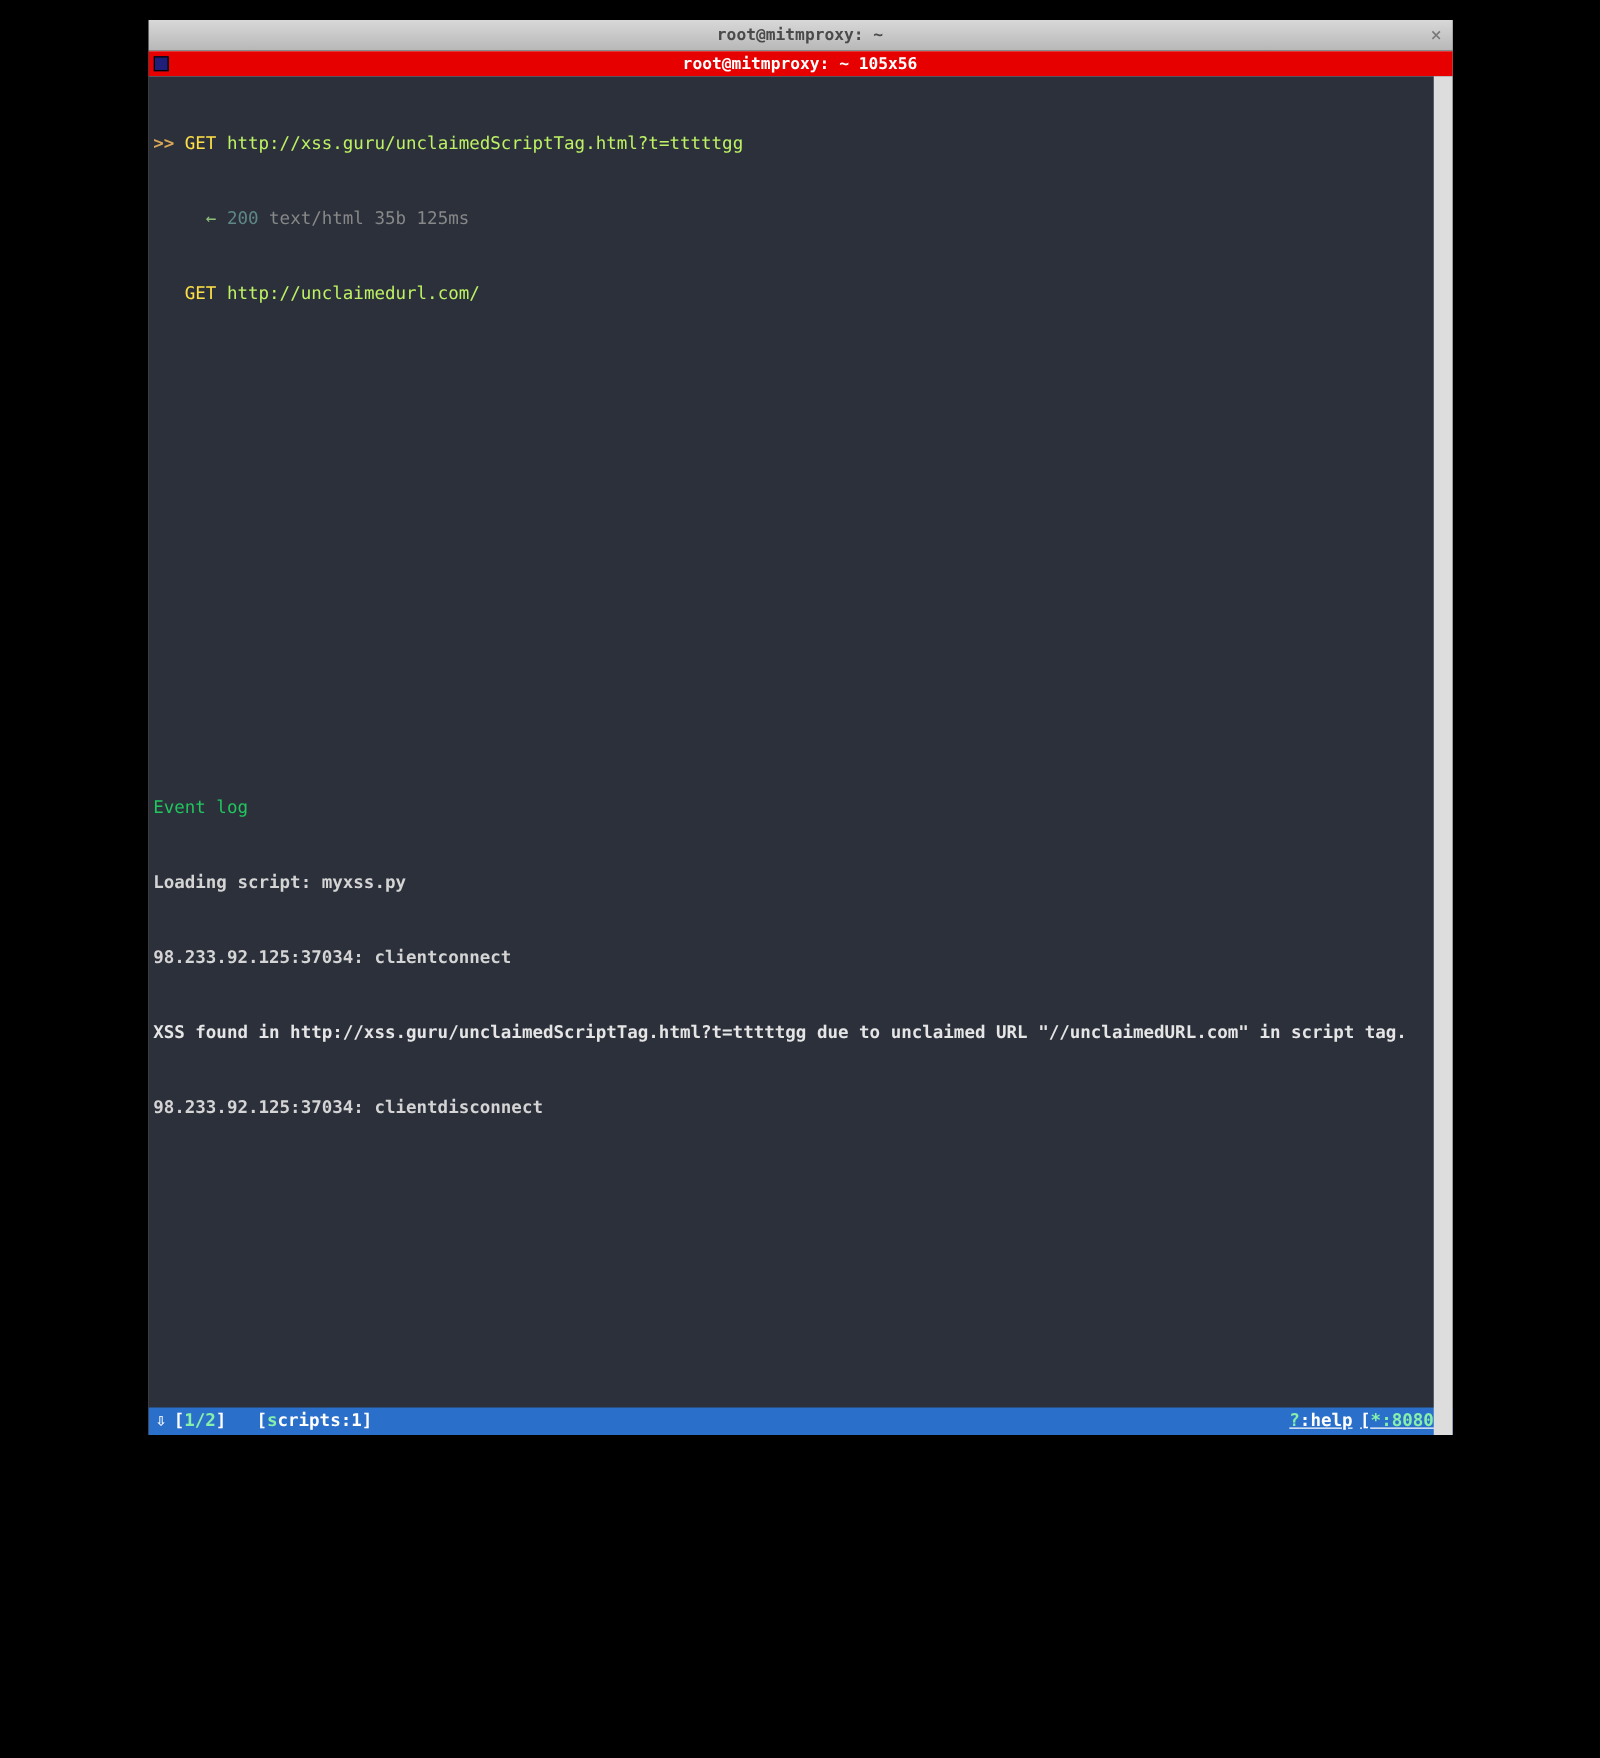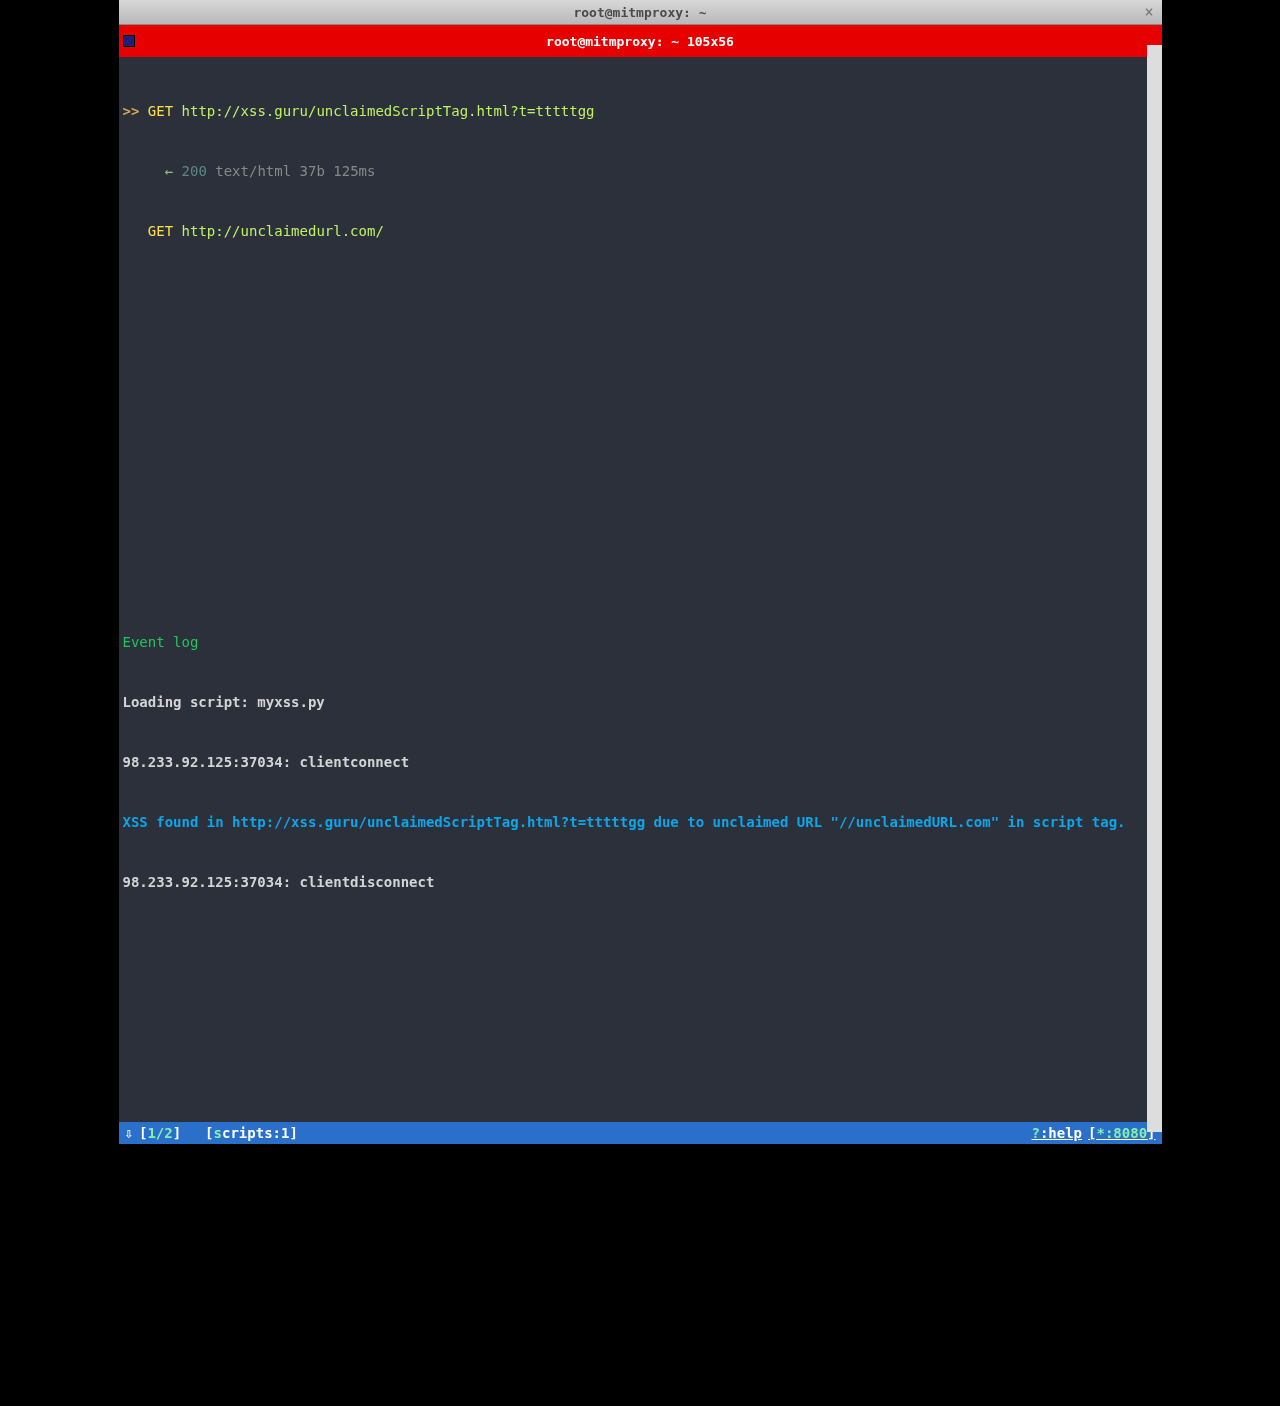--- a/index.html
+++ b/index.html
@@ -7,21 +7,21 @@
       font-family: "DejaVu Sans Mono", "Liberation Mono", monospace;
       font-size: 14px;
       background: #2b2b2b;
       width: 1280px;
       height: 1406px;
       overflow: hidden;
     }
     .window {
       width: 1043px;
       height: 1132px;
-      margin: 0 auto;
+      margin: 16px auto;
       position: relative;
       top: 0;
       background: #fff;
     }
     .outer-bg {
       width: 1280px;
       height: 1406px;
       background: #000;
       display: flex;
       justify-content: center;
@@ -43,21 +43,21 @@
     }
     .titlebar-outer .close {
       position: absolute;
       right: 8px;
       color: #777;
       font-size: 15px;
       cursor: pointer;
     }
     .titlebar-inner {
       background: #e60000;
-      height: 32px;
+      height: 20px;
       display: flex;
       align-items: center;
       justify-content: center;
       position: relative;
     }
     .titlebar-inner .icon {
       position: absolute;
       left: 4px;
       width: 12px;
       height: 12px;
@@ -94,21 +94,21 @@
     .error-text { color: #e06c75; font-weight: bold; }
     .event-log {
       position: absolute;
       top: 535px;
       left: 4px;
       right: 4px;
       white-space: pre-wrap;
     }
     .log-header { color: #22c55e; }
     .log-line { color: #d4d4d4; font-weight: bold; }
-    .log-alert { color: #0ea5e9; font-weight: bold; }
+    .log-alert { color: #e5e5e5; font-weight: bold; }
     .statusbar {
       position: absolute;
       bottom: 0;
       left: 0;
       right: 0;
       height: 22px;
       background: #2a6fc9;
       color: #fff;
       display: flex;
       align-items: center;
@@ -144,21 +144,21 @@
       <span class="close">×</span>
     </div>
     <div class="titlebar-inner">
       <span class="icon"></span>
       <span class="title">root@mitmproxy: ~ 105x56</span>
     </div>
     <div class="terminal">
 
       <div class="flow-panel">
         <span class="flow-line"><span class="prompt-marker">&gt;&gt;</span> <span class="method">GET</span> <span class="url">http://xss.guru/unclaimedScriptTag.html?t=tttttgg</span></span>
-        <span class="flow-line">     <span class="arrow-green">←</span> <span class="status-code">200</span> <span class="resp-info">text/html 37b 125ms</span></span>
+        <span class="flow-line">     <span class="arrow-green">←</span> <span class="status-code">200</span> <span class="resp-info">text/html 35b 125ms</span></span>
         <span class="flow-line"><span class="prompt-marker">  </span> <span class="method">GET</span> <span class="url">http://unclaimedurl.com/</span></span>
       </div>
 
       <div class="event-log">
         <div class="log-header">Event log</div>
         <div class="log-line">Loading script: myxss.py</div>
         <div class="log-line">98.233.92.125:37034: clientconnect</div>
         <div class="log-alert">XSS found in http://xss.guru/unclaimedScriptTag.html?t=tttttgg due to unclaimed URL "//unclaimedURL.com" in script tag.</div>
         <div class="log-line">98.233.92.125:37034: clientdisconnect</div>
       </div>

